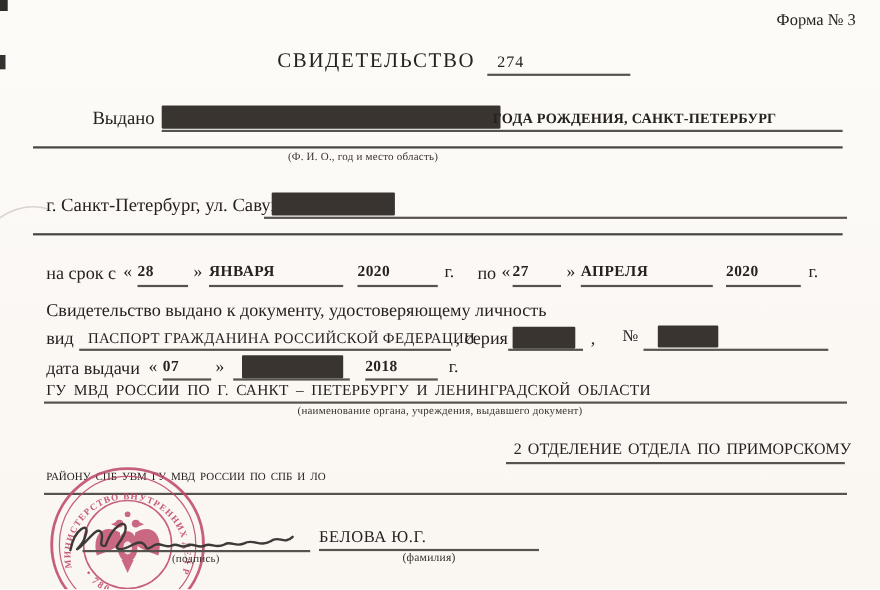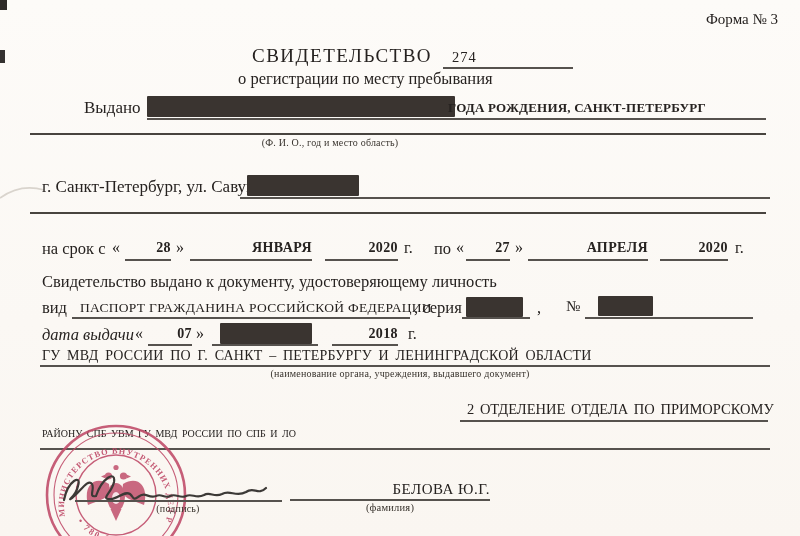--- a/index.html
+++ b/index.html
@@ -8,38 +8,37 @@
     background:linear-gradient(180deg,#fdfbf8 0%,#fbf8f4 60%,#faf6f1 100%);
     font-family:"Liberation Serif","DejaVu Serif",serif;color:#262220;
   }
   .abs{position:absolute;white-space:nowrap;}
   .rule{position:absolute;height:1.5px;background:#56524e;}
   .rule.thick{height:2px;background:#48443f;}
   .cap{position:absolute;font-size:10px;color:#38332d;text-align:center;letter-spacing:.2px;}
   .redact{position:absolute;background:#3a3430;border-radius:1px;}
   .b{font-weight:bold;}
   .val{font-weight:bold;font-size:14px;letter-spacing:.4px;}
-  .seat{position:absolute;text-align:right;}
+  .seat{position:absolute;text-align:left;}
 </style>
 </head>
 <body>
 
 <div class="page">
 
   <div class="abs" style="left:0;top:3;width:7px;height:10px;background:#2e2b28;"></div>
   <div class="abs" style="left:0;top:50px;width:5px;height:13px;background:#343130;"></div>
   <svg class="abs" style="left:0;top:178px;" width="45" height="28">
       <path d="M0 20 C 14 10, 30 8, 44 12" stroke="#d9d4cd" stroke-width="1.6" fill="none"></path>
     </svg>
 
   <div class="abs" style="right:22px;top:11px;font-size:15px;">Форма № 3</div>
   <div class="abs" style="left:252px;top:45px;font-size:19px;letter-spacing:1.5px;">СВИДЕТЕЛЬСТВО</div>
   <div class="abs" style="left:452px;top:49px;font-size:14.5px;letter-spacing:1px;">274</div>
   <div class="rule" style="left:443px;top:67px;width:130px;"></div>
-  <div class="abs" style="left:238px;top:69px;font-size:16.5px;">о регистрации по месту пребывания</div>
 
   <div class="abs" style="left:84px;top:98px;font-size:17px;">Выдано</div>
   <div class="redact" style="left:147px;top:96px;width:308px;height:21px;"></div>
   <div class="abs b" style="left:448px;top:100px;font-size:13px;letter-spacing:.2px;text-align:right;">ГОДА РОЖДЕНИЯ, САНКТ-ПЕТЕРБУРГ</div>
   <div class="rule" style="left:147px;top:118px;width:619px;"></div>
   <div class="rule thick" style="left:30px;top:133px;width:736px;"></div>
   <div class="cap" style="left:130px;top:137px;width:400px;">(Ф. И. О., год и место область)</div>
 
   <div class="abs" style="left:42px;top:177px;font-size:17px;">г. Санкт-Петербург, ул. Савушкина, дом</div>
   <div class="redact" style="left:247px;top:175px;width:112px;height:21px;"></div>
@@ -73,21 +72,21 @@
   <div class="abs" style="left:80px;top:300px;font-size:13.5px;letter-spacing:.3px;">ПАСПОРТ ГРАЖДАНИНА РОССИЙСКОЙ ФЕДЕРАЦИИ</div>
   <div class="rule" style="left:72px;top:317px;width:338px;"></div>
   <div class="abs" style="left:414px;top:298px;font-size:16.5px;">, серия</div>
   <div class="redact" style="left:466px;top:297px;width:57px;height:20px;"></div>
   <div class="rule" style="left:462px;top:317px;width:68px;"></div>
   <div class="abs" style="left:537px;top:298px;font-size:16.5px;">,</div>
   <div class="abs" style="left:566px;top:298px;font-size:15px;">№</div>
   <div class="redact" style="left:598px;top:296px;width:55px;height:20px;"></div>
   <div class="rule" style="left:585px;top:317px;width:168px;"></div>
 
-  <div class="abs" style="left:42px;top:325px;font-size:16.5px;font-style:italic;">дата выдачи</div>
+  <div class="abs" style="left:42px;top:325px;font-size:16.5px;">дата выдачи</div>
   <div class="abs" style="left:135px;top:325px;font-size:16px;">«</div>
   <div class="seat val" style="left:148px;top:326px;width:44px;">07</div>
   <div class="rule" style="left:148px;top:344px;width:44px;"></div>
   <div class="abs" style="left:196px;top:325px;font-size:16px;">»</div>
   <div class="redact" style="left:220px;top:323px;width:92px;height:21px;"></div>
   <div class="rule" style="left:212px;top:344px;width:106px;"></div>
   <div class="seat val" style="left:332px;top:326px;width:66px;">2018</div>
   <div class="rule" style="left:332px;top:344px;width:66px;"></div>
   <div class="abs" style="left:408px;top:325px;font-size:16px;">г.</div>
 

